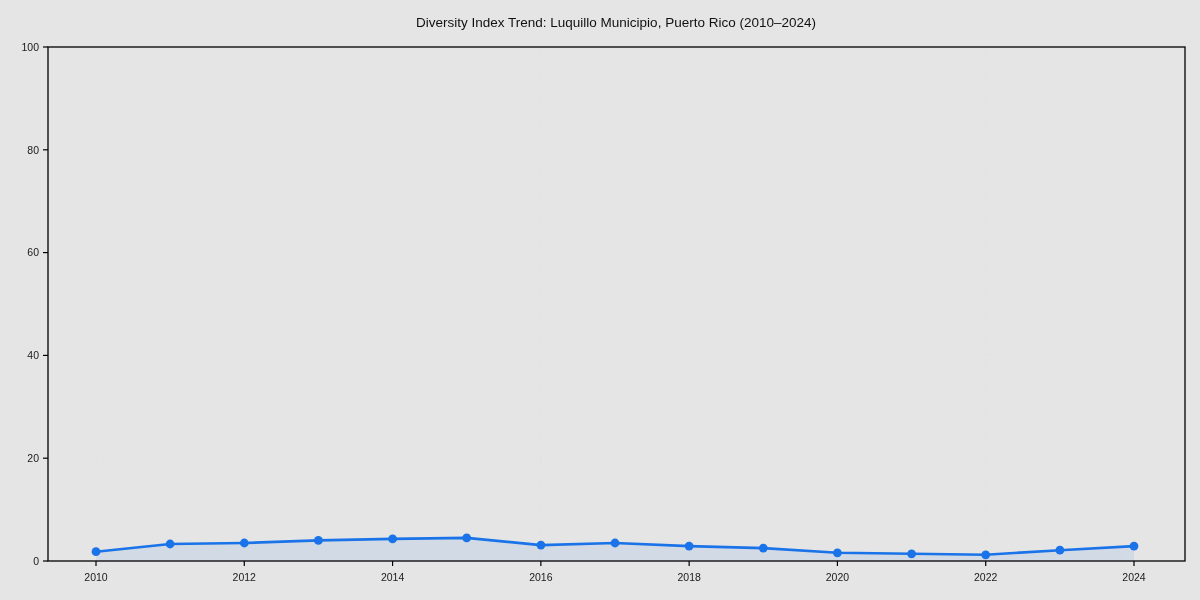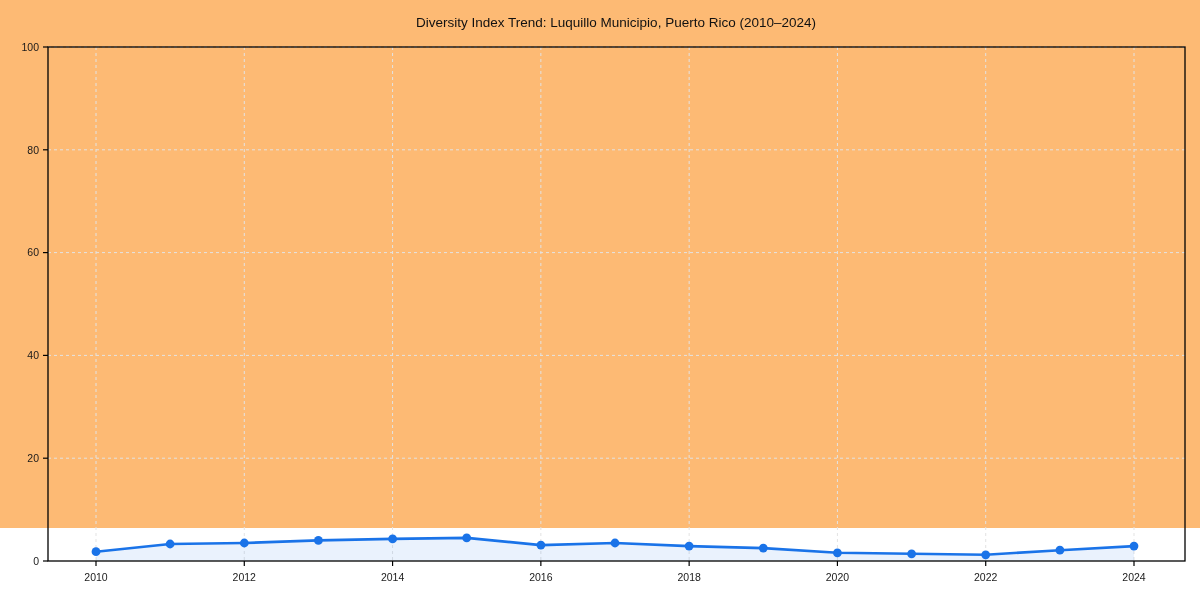--- a/index.html
+++ b/index.html
@@ -6,22 +6,22 @@
     margin: 0;
     padding: 0;
     background: #ffffff;
     width: 1200px;
     height: 600px;
     font-family: "Liberation Sans", sans-serif;
   }
   .figure {
     position: relative;
     width: 1200px;
-    height: 528px;
-    background: #fdba74;
+    height: 600px;
+    background: #e5e5e5;
   }
   svg { display: block; }
   .chart-title {
     font-family: "Liberation Sans", sans-serif;
     font-size: 13.5px;
     fill: #111111;
   }
   .tick-label {
     font-family: "Liberation Sans", sans-serif;
     font-size: 10.5px;

